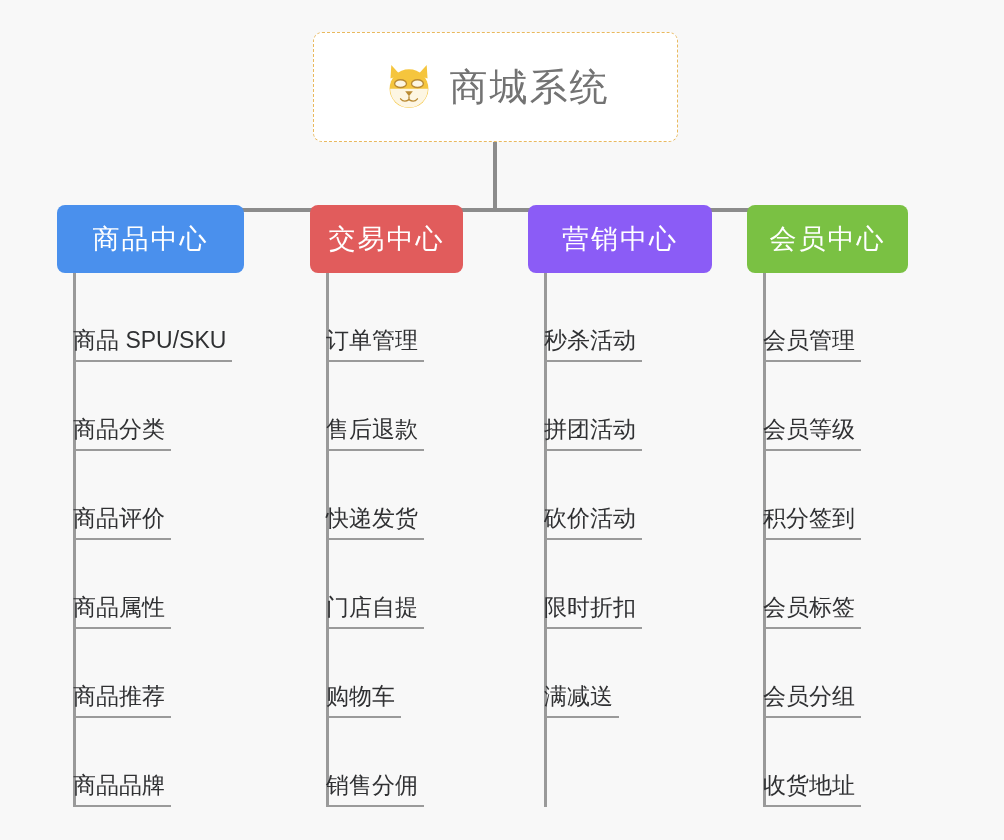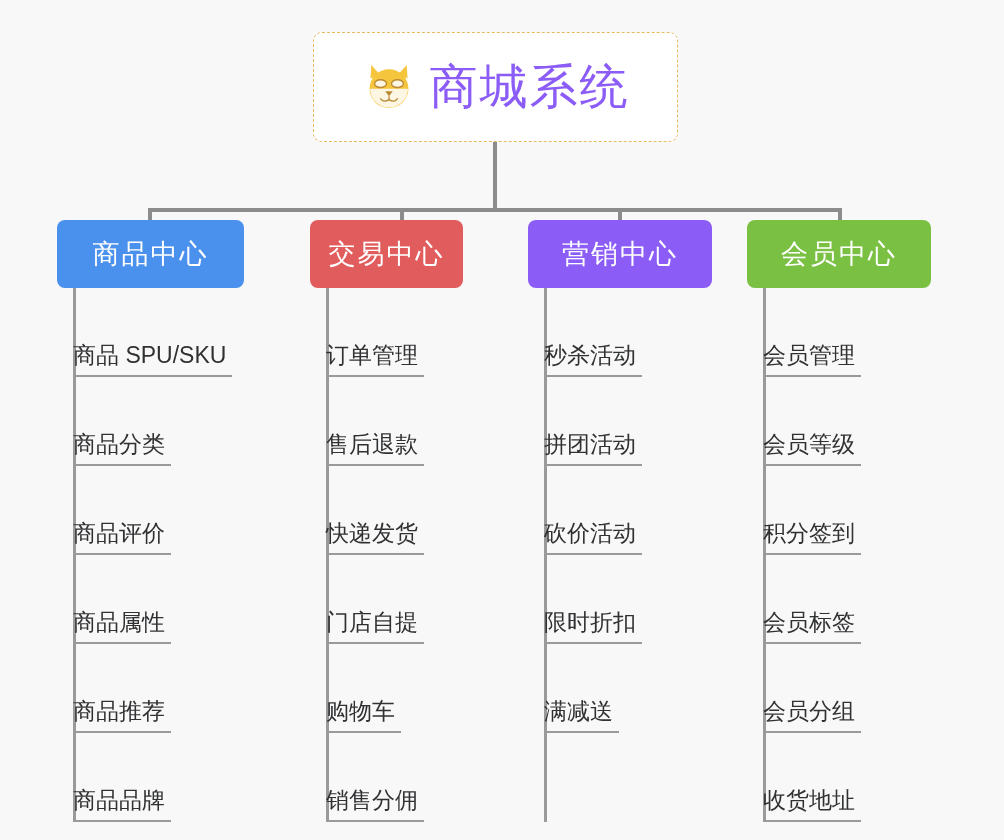--- a/index.html
+++ b/index.html
@@ -36,39 +36,39 @@
     justify-content: center;
     gap: 14px;
   }
   .root-emoji {
     width: 54px;
     height: 54px;
     flex: none;
     display: block;
   }
   .root-title {
-    font-size: 48px;
-    color: #8b5cf6;
+    font-size: 38px;
+    color: #737373;
     letter-spacing: 2px;
     line-height: 1;
     white-space: nowrap;
   }
 
   
   .conn {
     position: absolute;
     background: #8c8c8c;
   }
   .conn-v { width: 4px; }
   .conn-h { height: 4px; }
 
   
   .column {
     position: absolute;
-    top: 220px;
+    top: 205px;
   }
   .cat-box {
     box-sizing: border-box;
     height: 68px;
     border-radius: 8px;
     display: flex;
     align-items: center;
     justify-content: center;
     color: #ffffff;
     font-size: 27px;
@@ -207,21 +207,21 @@
           </div>
           <div class="leaf">
             <span class="leaf-label">限时折扣</span>
           </div>
           <div class="leaf">
             <span class="leaf-label">满减送</span>
           </div>
         </div>
       </div>
       <div class="column" style="left: 747px; width: 184px;">
-        <div class="cat-box" style="background: rgb(122, 193, 67); width: 184px;">
+        <div class="cat-box" style="background: rgb(122, 193, 67); width: 161px;">
           <span>会员中心</span>
         </div>
         <div class="items">
           <div class="spine" style="height: 534px;"></div>
           <div class="leaf">
             <span class="leaf-label">会员管理</span>
           </div>
           <div class="leaf">
             <span class="leaf-label">会员等级</span>
           </div>

